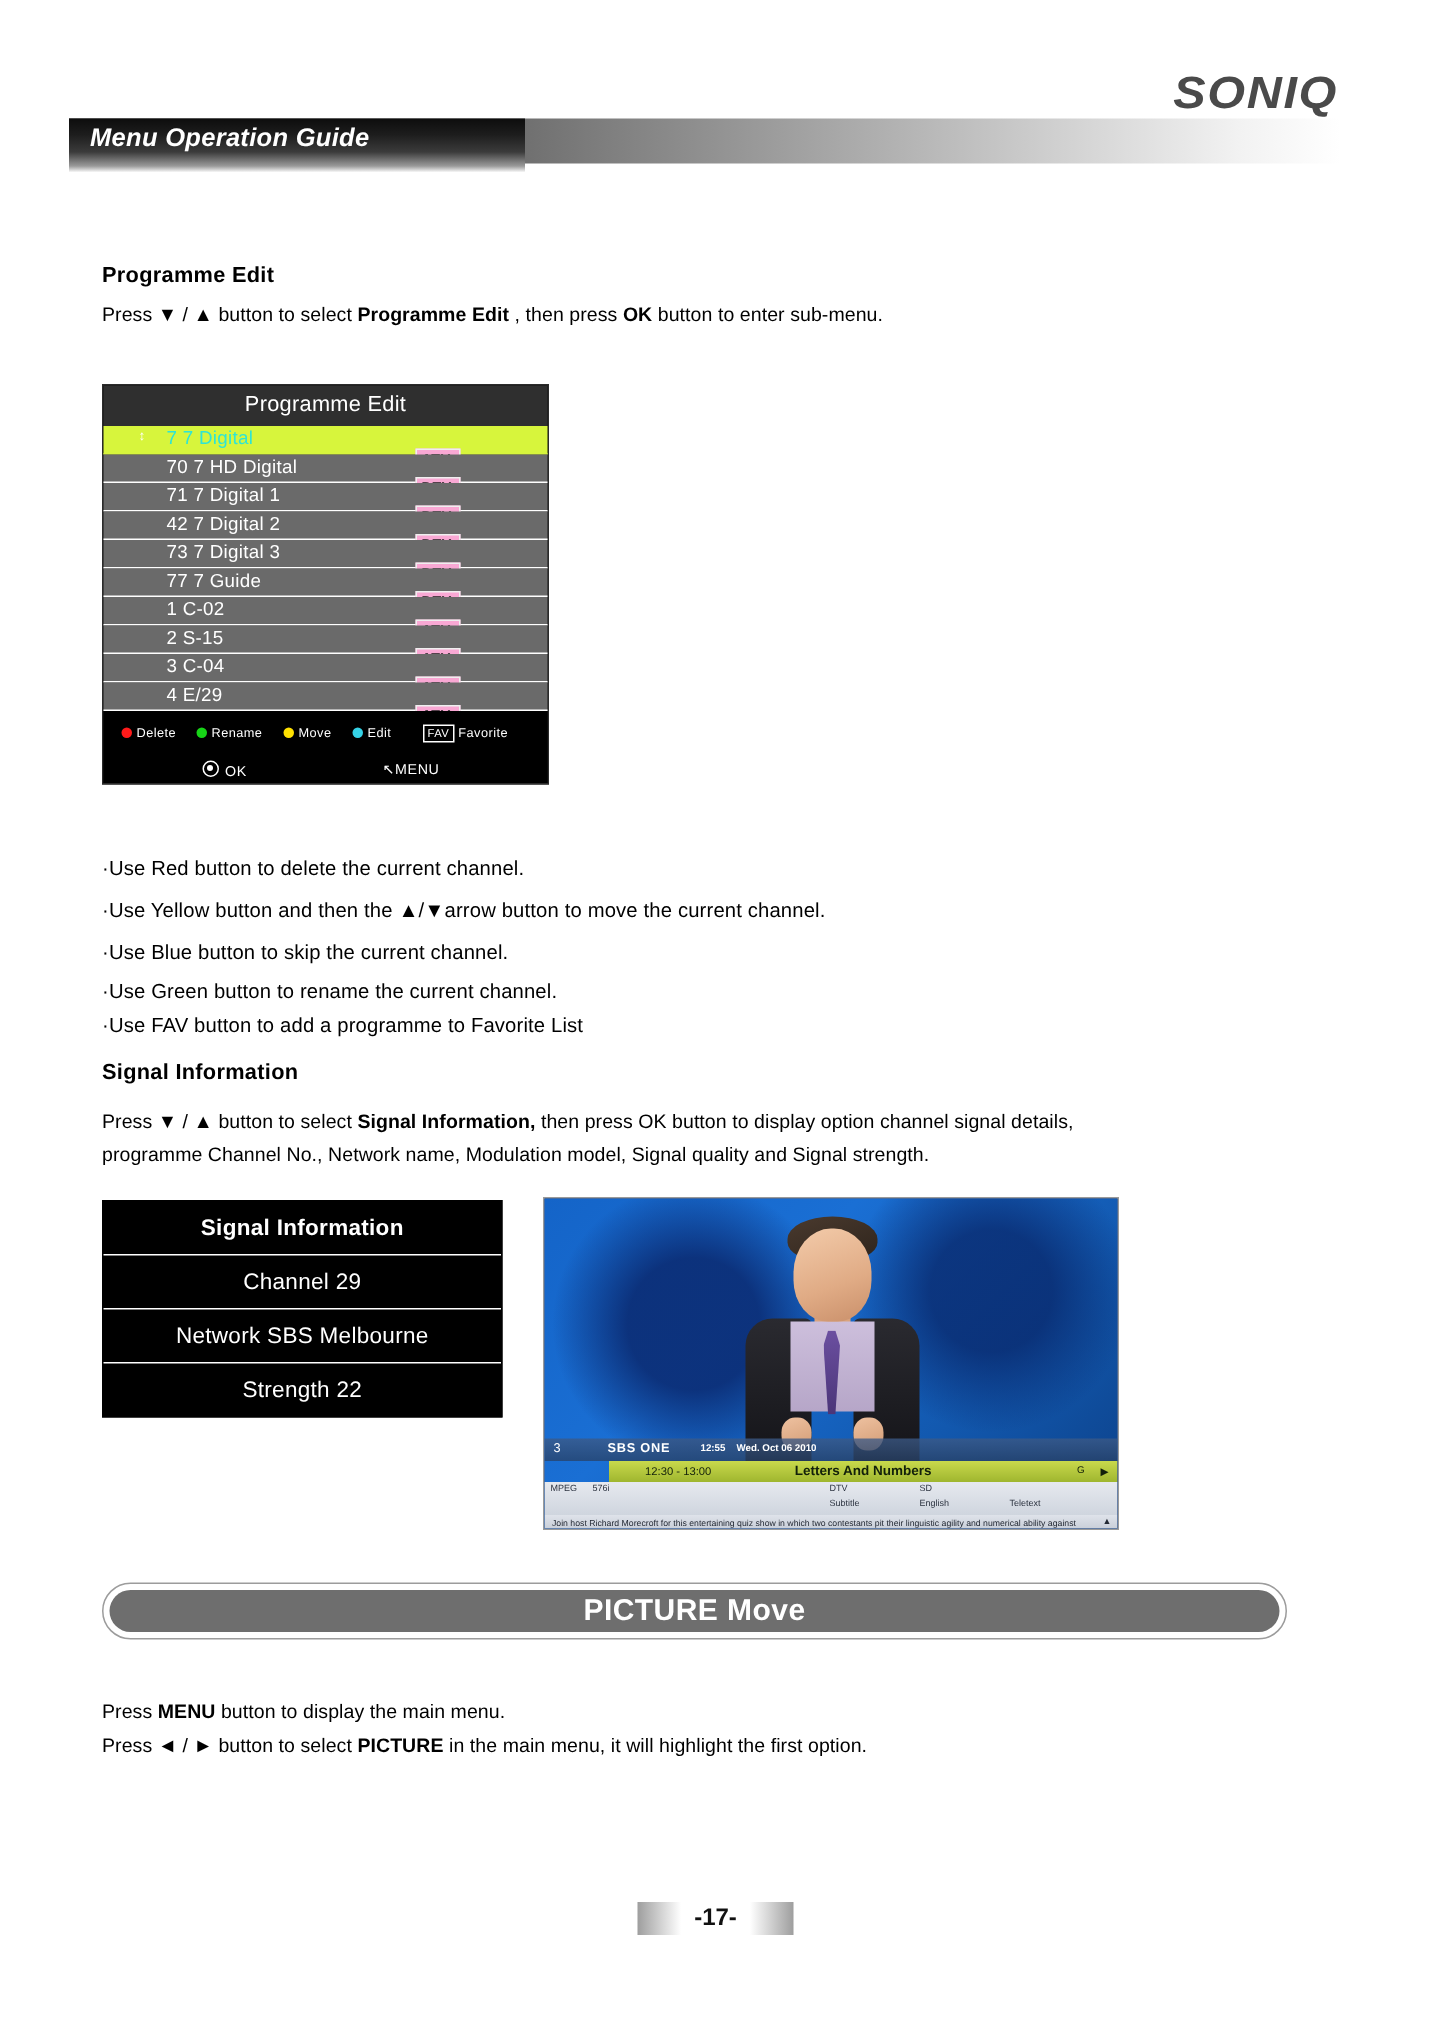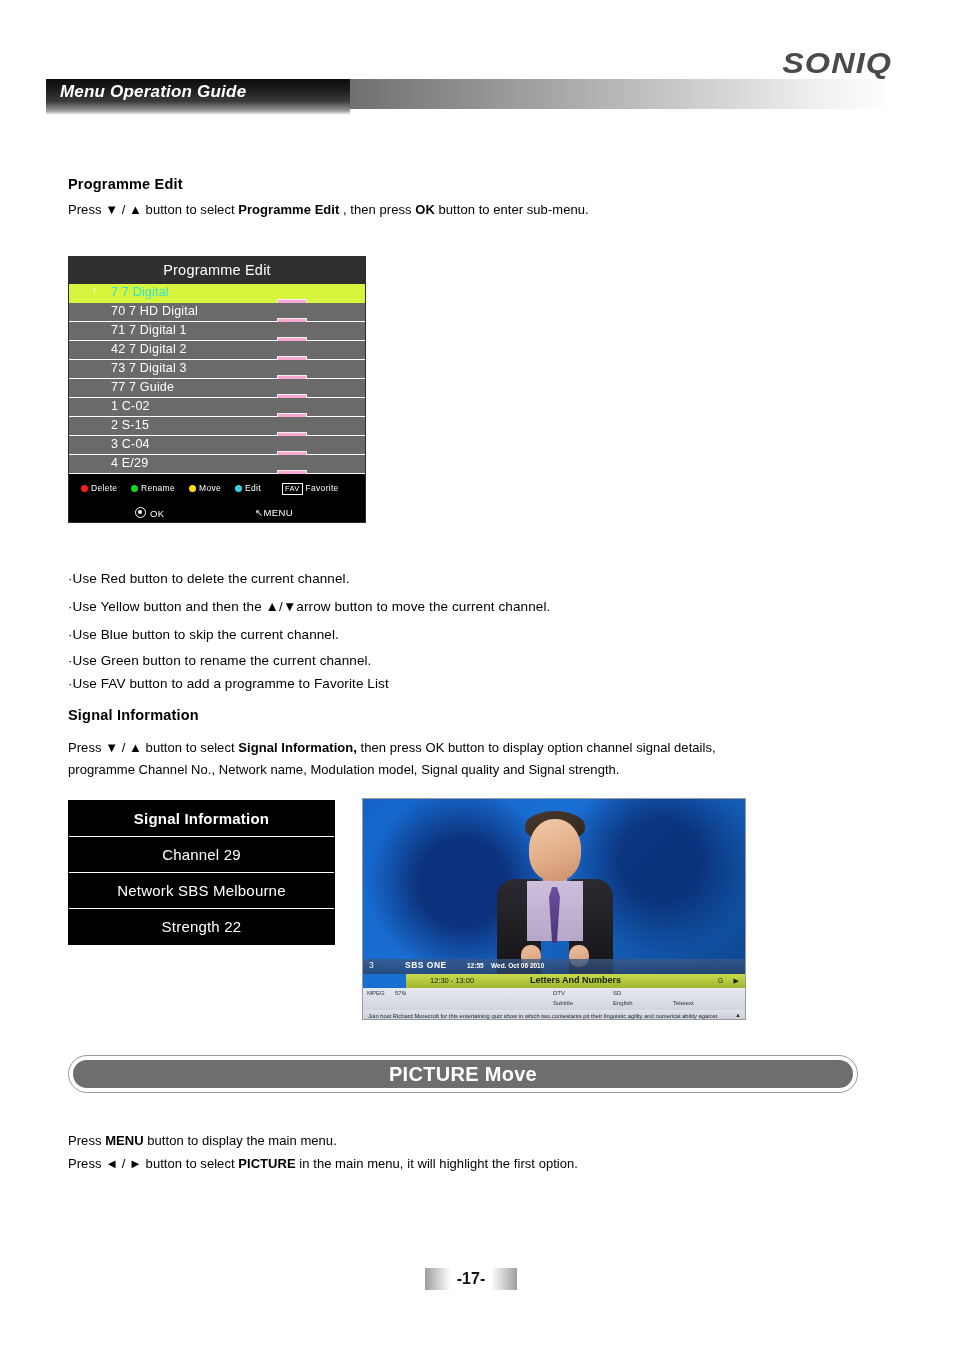--- a/index.html
+++ b/index.html
@@ -401,21 +401,21 @@
     font-weight: bold;
     letter-spacing: 0.3px;
     box-sizing: border-box;
   }
 
   
   #page-footer {
     position: absolute;
     left: 425px;
     top: 1268px;
-    width: 92px;
+    width: 104px;
     height: 22px;
     background: linear-gradient(to right, #9e9e9e 0%, #ffffff 28%, #ffffff 72%, #9e9e9e 100%);
     text-align: center;
     line-height: 22px;
     font-size: 16px;
     font-weight: bold;
     color: #111;
   }
 </style>
 </head>

